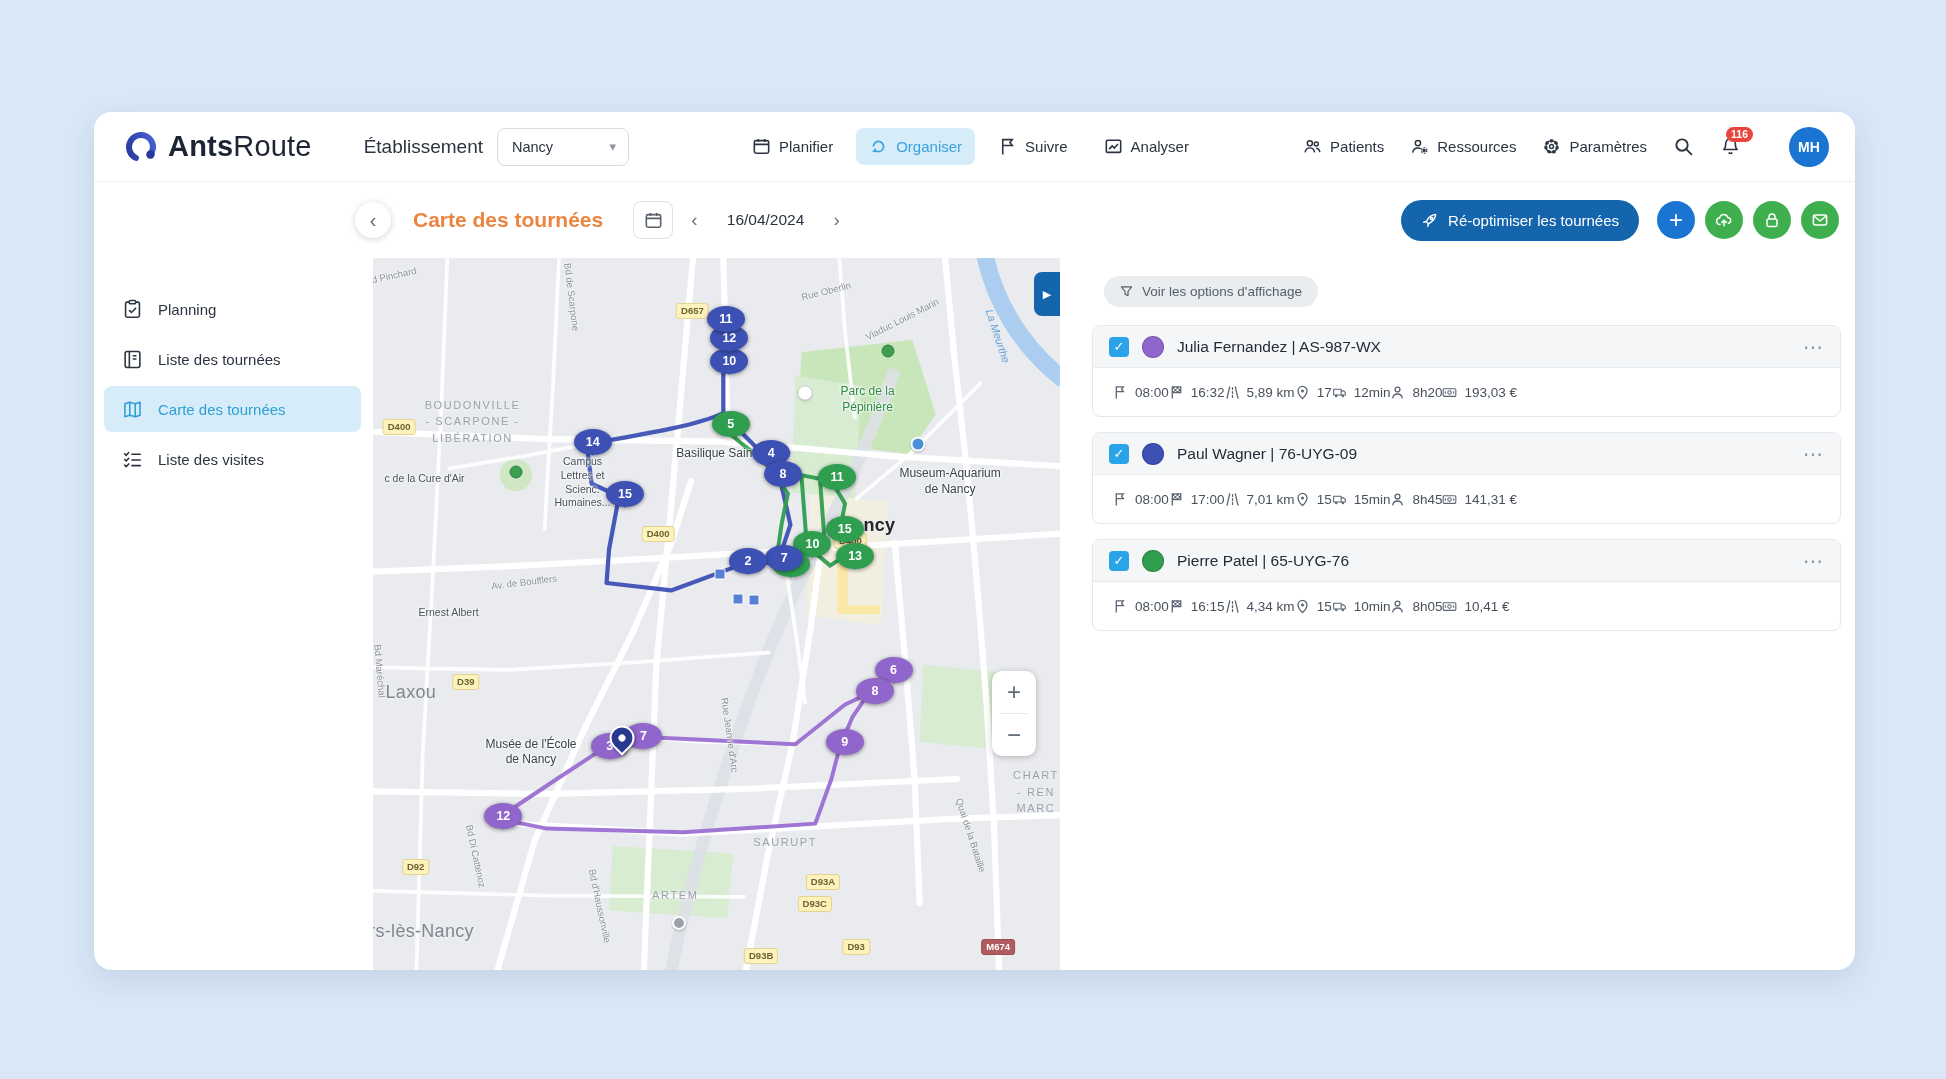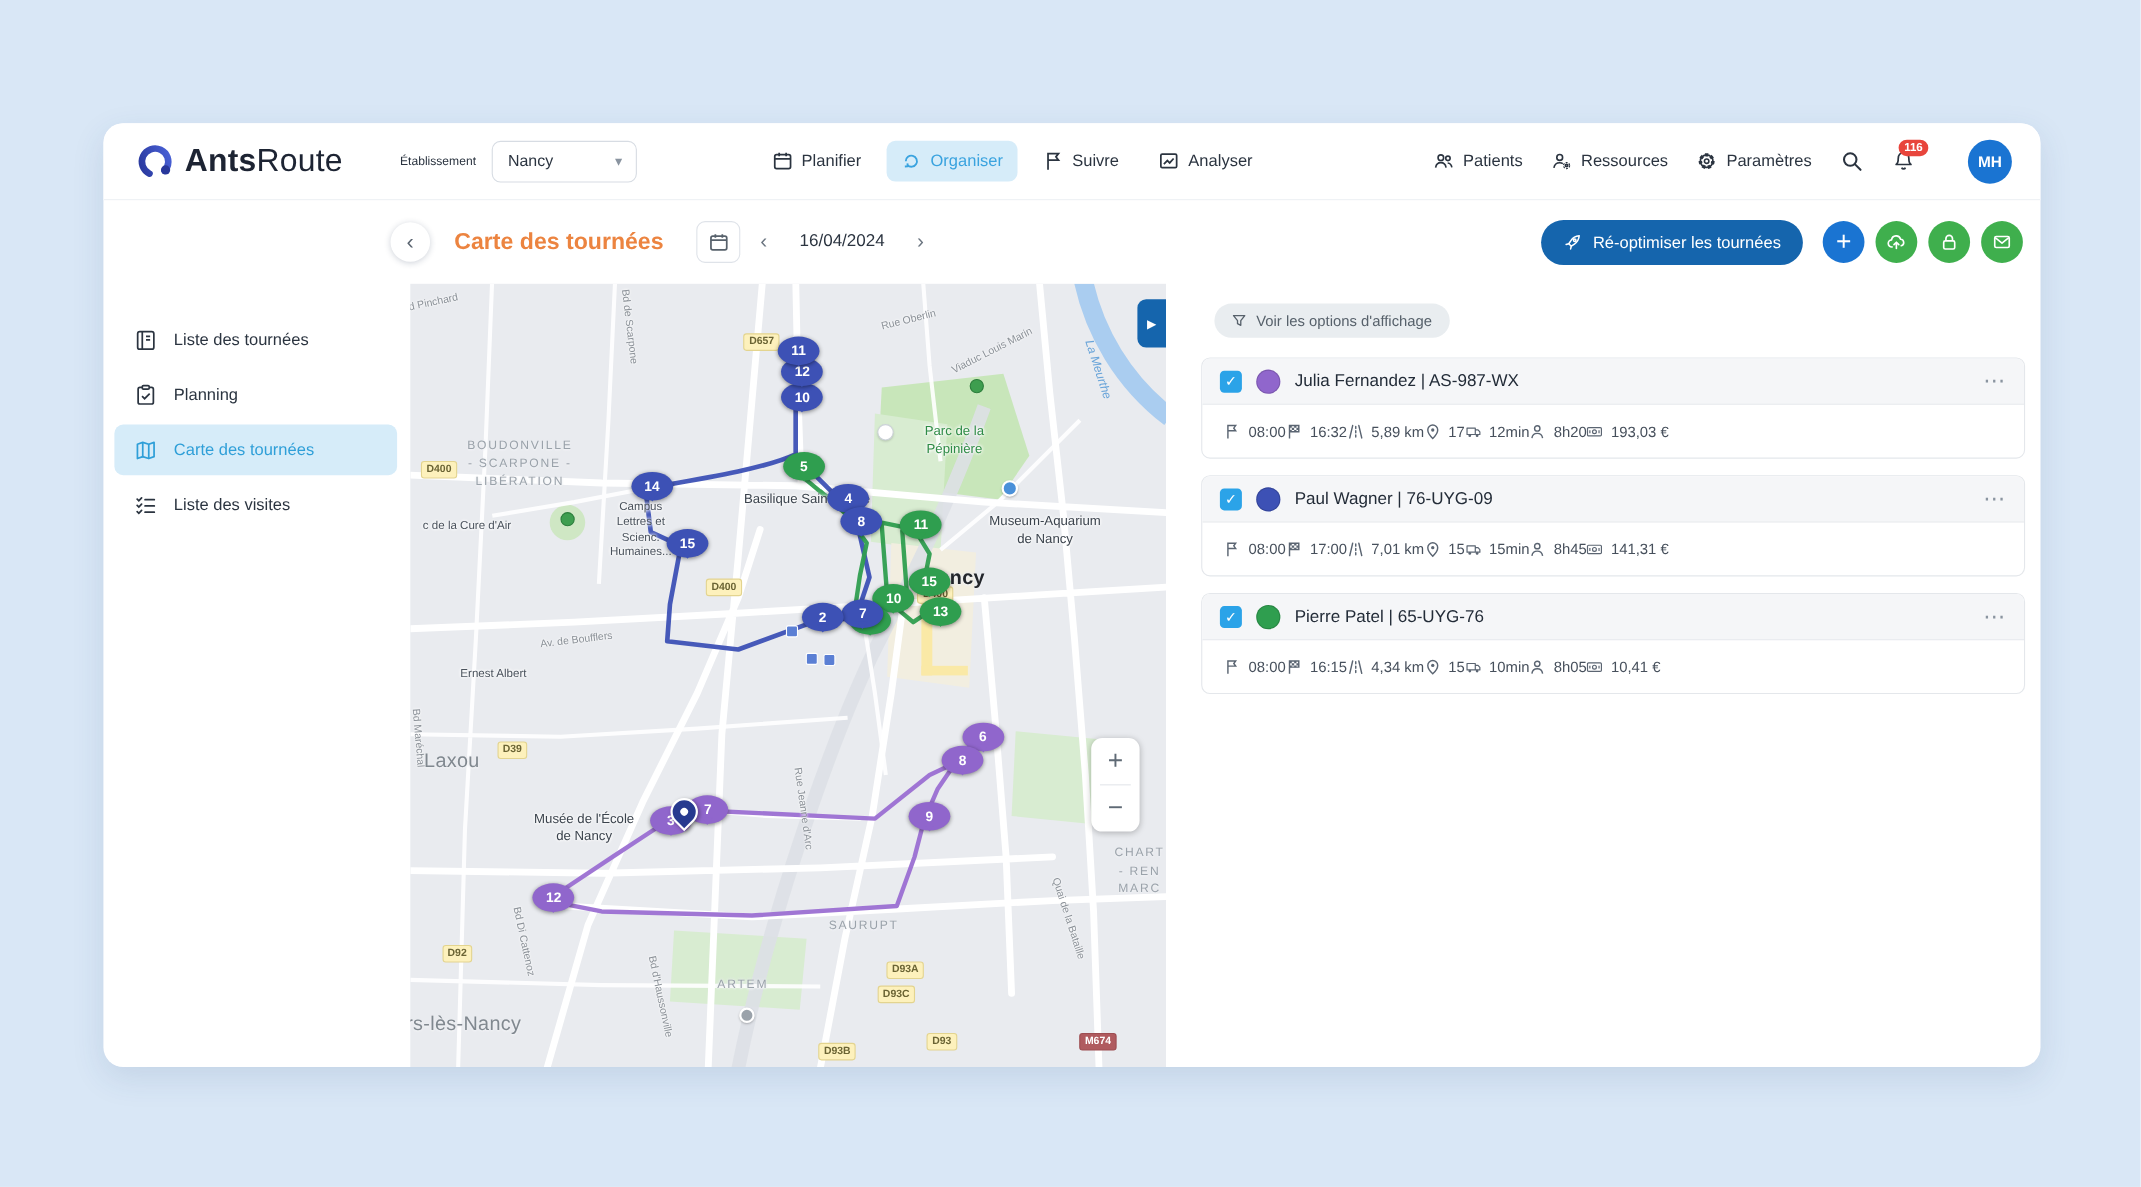--- a/index.html
+++ b/index.html
@@ -21,21 +21,21 @@
   
   .topbar {
     height:70px; flex:0 0 70px; display:flex; align-items:center;
     padding:0 26px 0 30px; background:#fff; border-bottom:1px solid #eef1f4;
   }
   .brand { display:flex; align-items:center; gap:10px; }
   .brand-word { font-size:29px; color:#1d2433; letter-spacing:.2px; }
   .brand-word b { font-weight:700; }
   .brand-word span.lite { font-weight:400; }
   .estab { display:flex; align-items:center; gap:14px; margin-left:52px; }
-  .estab-label { font-size:11px; color:#2b3440; }
+  .estab-label { font-size:19px; color:#2b3440; }
   .estab-select {
     width:132px; height:38px; border:1px solid #d7dce3; border-radius:8px;
     display:flex; align-items:center; justify-content:space-between;
     padding:0 12px 0 14px; font-size:14.5px; color:#2b3440; background:#fff; cursor:pointer;
   }
   .caret { color:#8a94a0; font-size:13px; }
   .mainnav { display:flex; align-items:center; gap:10px; margin-left:110px; }
   .nav-item {
     display:flex; align-items:center; gap:8px; padding:9px 13px; border-radius:8px;
     font-size:15px; color:#2b3440; cursor:pointer; background:transparent; border:none;
@@ -307,32 +307,32 @@
         </button>
         <button class="avatar">MH</button>
       </div>
     </header>
 
     <div class="content">
 
       <aside class="sidebar">
         <button class="side-item">
           <svg class="icon" viewBox="0 0 20 20" fill="none" stroke="currentColor" stroke-width="1.5">
-            <rect x="3" y="2.4" width="14" height="15.2" rx="1.8"></rect>
-              <path d="M7 2.4v15.2M10.2 6.4h3.6M10.2 9.6h3.6"></path>
-          </svg>
-          <span>Liste des tournées</span>
-        </button>
-        <button class="side-item">
-          <svg class="icon" viewBox="0 0 20 20" fill="none" stroke="currentColor" stroke-width="1.5">
             <rect x="3.4" y="3" width="13.2" height="14.4" rx="1.6"></rect>
               <rect x="7" y="1.4" width="6" height="3.2" rx="1" fill="#fff"></rect>
             <path d="M6.8 10.6l2.2 2.2 4.4-4.4"></path>
           </svg>
           <span>Planning</span>
+        </button>
+        <button class="side-item">
+          <svg class="icon" viewBox="0 0 20 20" fill="none" stroke="currentColor" stroke-width="1.5">
+            <rect x="3" y="2.4" width="14" height="15.2" rx="1.8"></rect>
+              <path d="M7 2.4v15.2M10.2 6.4h3.6M10.2 9.6h3.6"></path>
+          </svg>
+          <span>Liste des tournées</span>
         </button>
         <button class="side-item active">
           <svg class="icon" viewBox="0 0 20 20" fill="none" stroke="currentColor" stroke-width="1.5" stroke-linejoin="round">
             <path d="M2.8 4.6L7.4 3l5.2 1.6L17.2 3v12.4l-4.6 1.6-5.2-1.6-4.6 1.6Z"></path>
               <path d="M7.4 3v13M12.6 4.6v12.4"></path>
           </svg>
           <span>Carte des tournées</span>
         </button>
         <button class="side-item">
           <svg class="icon" viewBox="0 0 20 20" fill="none" stroke="currentColor" stroke-width="1.5" stroke-linecap="round">

